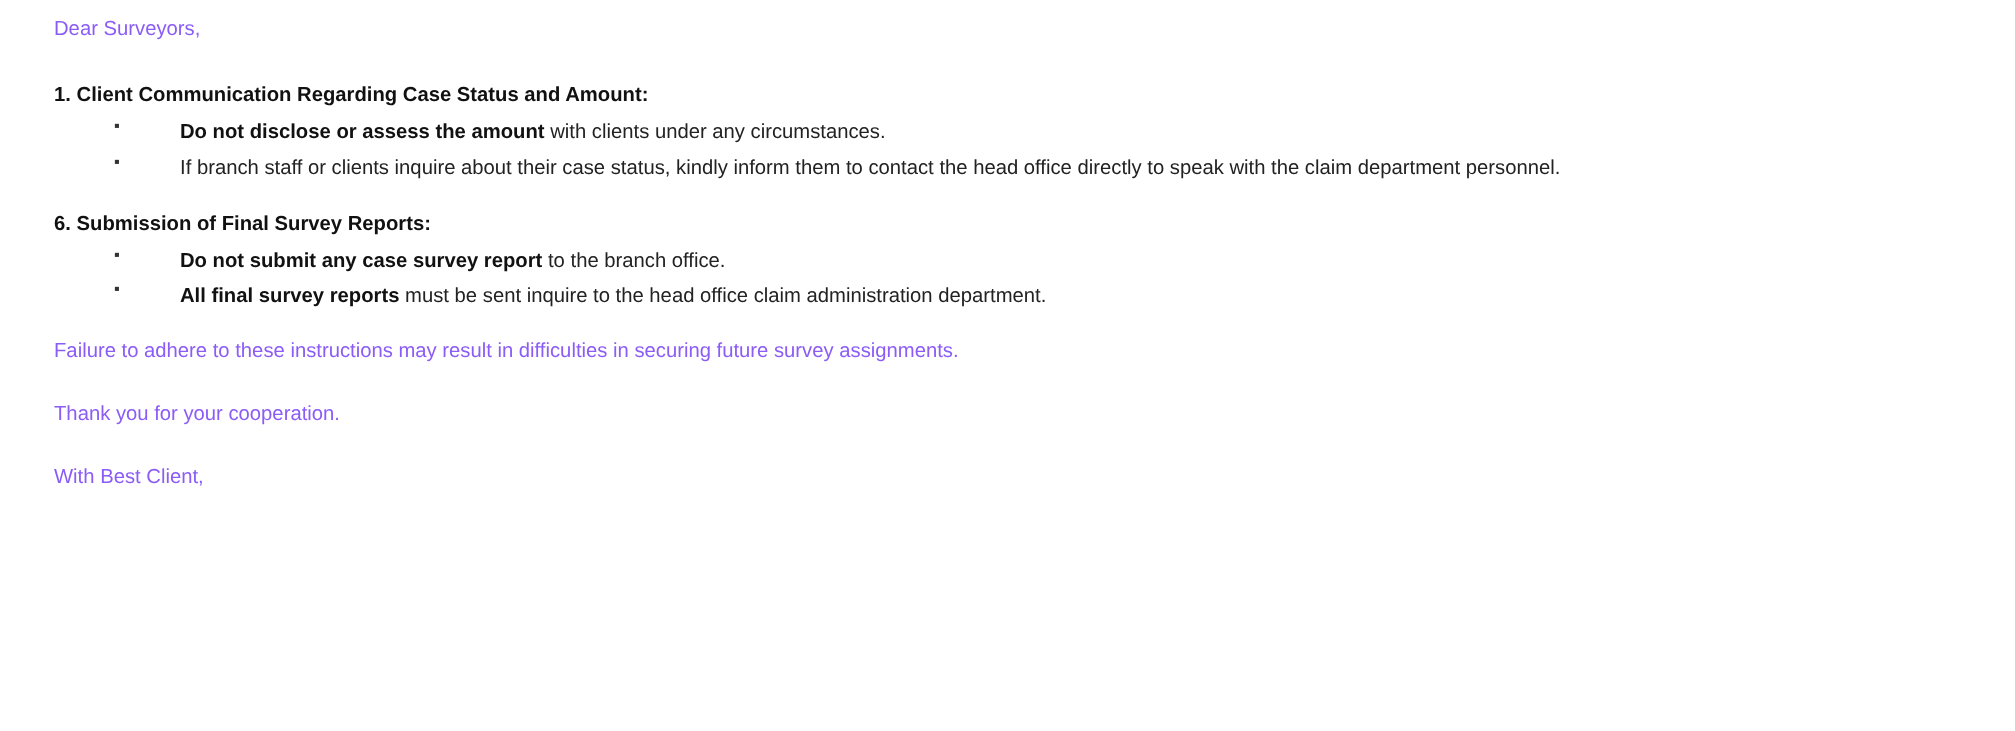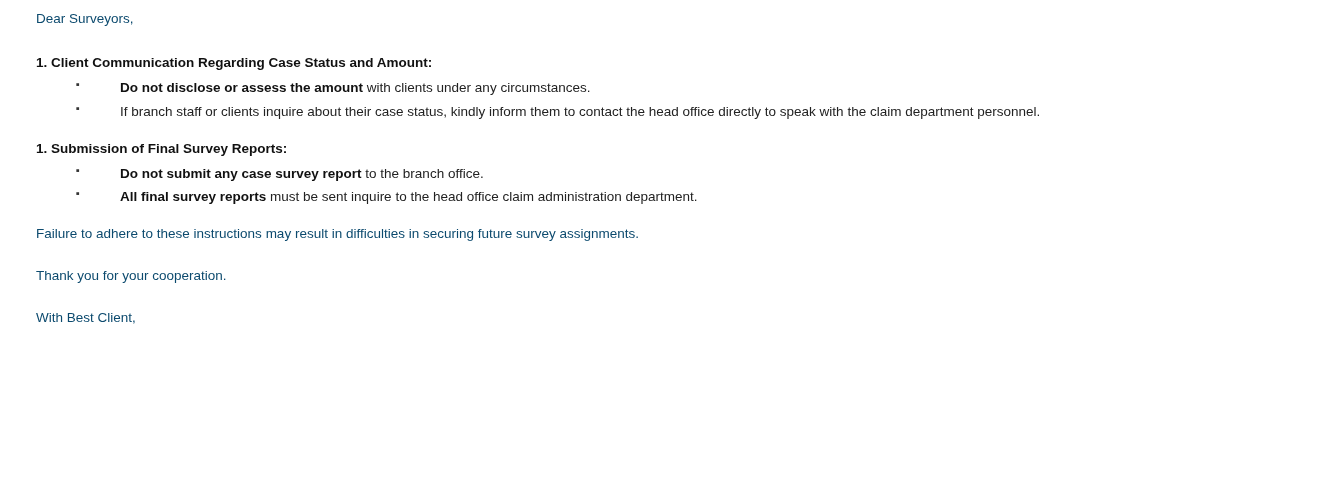--- a/index.html
+++ b/index.html
@@ -15,21 +15,21 @@
     overflow: hidden;
   }
   .doc {
     padding: 10px 0 0 36px;
     box-sizing: border-box;
   }
   .para {
     font-size: 13.5px;
     line-height: 1.35;
     margin: 0 0 26px 0;
-    color: #0c4a6e;
+    color: #8b5cf6;
   }
   .para.tight {
     margin-bottom: 24px;
   }
   .heading {
     font-size: 13.5px;
     font-weight: bold;
     color: #111111;
     margin: 0 0 6px 0;
     line-height: 1.35;
@@ -76,21 +76,21 @@
 
   <div class="section">
     <p class="heading">1. Client Communication Regarding Case Status and Amount:</p>
     <ul class="bullets">
       <li><span class="b">Do not disclose or assess the amount</span><span> with clients under any circumstances.</span></li>
       <li><span class="b"></span><span>If branch staff or clients inquire about their case status, kindly inform them to contact the head office directly to speak with the claim department personnel.</span></li>
     </ul>
   </div>
 
   <div class="section">
-    <p class="heading">1. Submission of Final Survey Reports:</p>
+    <p class="heading">6. Submission of Final Survey Reports:</p>
     <ul class="bullets">
       <li><span class="b">Do not submit any case survey report</span><span> to the branch office.</span></li>
       <li><span class="b">All final survey reports</span><span> must be sent inquire to the head office claim administration department.</span></li>
     </ul>
   </div>
 
   <p class="para tight">Failure to adhere to these instructions may result in difficulties in securing future survey assignments.</p>
 
 
   <p class="para tight">Thank you for your cooperation.</p>

